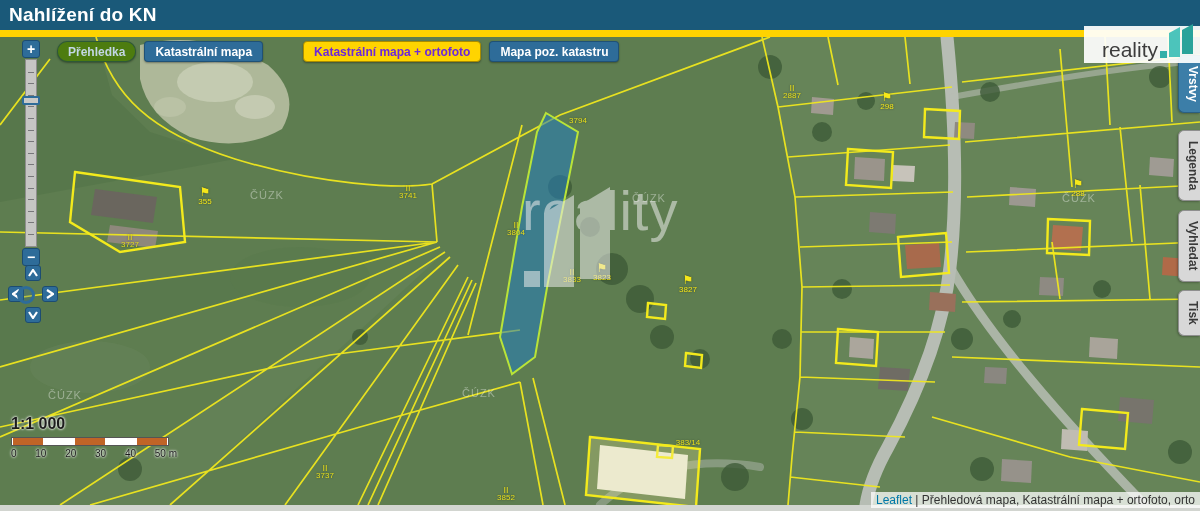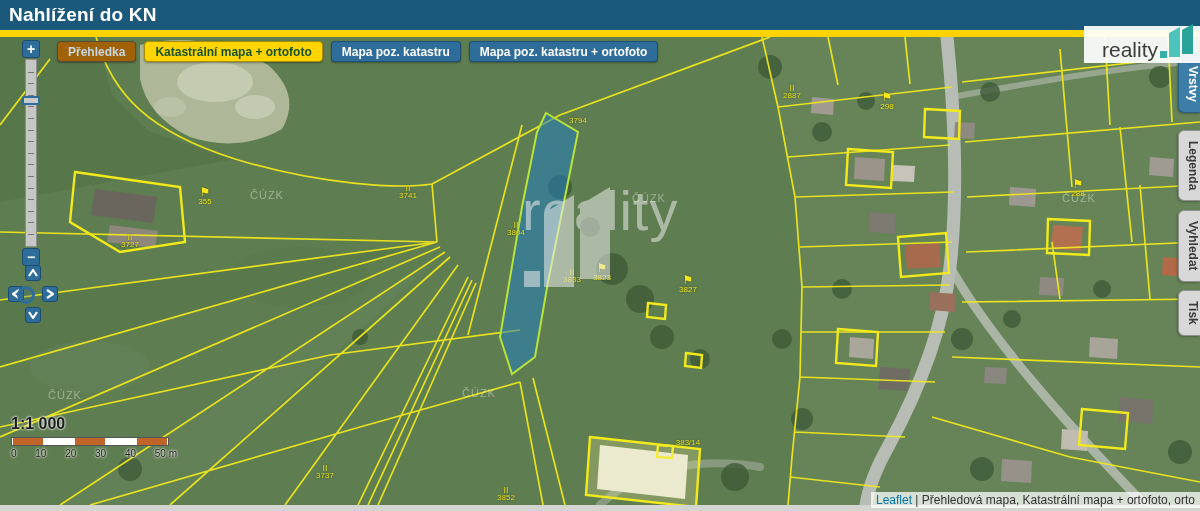--- a/index.html
+++ b/index.html
@@ -28,22 +28,22 @@
   
   .watermark{position:absolute;left:522px;top:150px;display:flex;align-items:flex-end;opacity:.55;
              pointer-events:none;}
   .watermark .wm-text{font-size:56px;color:#ececec;line-height:48px;letter-spacing:1px;}
   
   .toolbar{position:absolute;left:57px;top:41px;display:flex;gap:8px;z-index:50;}
   .layer-btn{height:21px;padding:0 10px;border:1px solid rgba(20,60,90,.55);border-radius:4px;
              background:#2e6c99;color:#fff;font-family:"Liberation Sans",sans-serif;
              font-size:12px;font-weight:bold;white-space:nowrap;cursor:pointer;
              box-shadow:0 1px 2px rgba(0,0,0,.35);}
-  .layer-btn.muted{background:#a16207;color:#c3d7e4;}
-  .layer-btn.active{background:#ffd400;color:#14532d;border-color:#a98c00;}
+  .layer-btn.muted{background:#4d7c0f;color:#c3d7e4;border-radius:10px;}
+  .layer-btn.active{background:#ffd400;color:#6d28d9;border-color:#a98c00;margin-left:32px;}
   
   .zoombar{position:absolute;left:22px;top:40px;z-index:50;width:18px;}
   .zbtn{width:18px;height:18px;background:#2e6c99;color:#fff;border:1px solid #1c4c72;border-radius:3px;
         font-size:14px;font-weight:bold;text-align:center;line-height:16px;cursor:pointer;box-sizing:border-box;}
   .ztrack{width:12px;height:188px;margin:1px 0 1px 3px;background:#c6c6c4;border:1px solid #8e8e8c;
           position:relative;box-sizing:border-box;}
   .ztick{position:absolute;left:2px;width:6px;border-top:1px solid #77777a;}
   .zhandle{position:absolute;left:-4px;top:36px;width:18px;height:9px;background:#c9c9c7;
            border:2px solid #2e6c99;border-radius:2px;box-sizing:border-box;cursor:grab;}
   
@@ -273,23 +273,23 @@
   <svg width="34" height="36" viewBox="0 0 34 36">
     <rect x="0" y="27" width="7" height="7" fill="#35b0a8"></rect>
     <polygon points="9,9 20,3 20,33 9,33" fill="#4cc4bb"></polygon>
     <polygon points="22,6 33,0 33,30 22,30" fill="#2aa39a"></polygon>
   </svg>
 </div>
 
 <div class="toolbar">
 
 <button class="layer-btn muted">Přehledka</button>
+    <button class="layer-btn">Katastrální mapa</button>
     <button class="layer-btn active">Katastrální mapa + ortofoto</button>
     <button class="layer-btn">Mapa poz. katastru</button>
-    <button class="layer-btn">Mapa poz. katastru + ortofoto</button>
   </div>
 
 <div class="zoombar">
   <div class="zbtn">+</div>
   <div class="ztrack" id="ztrack">
     <div class="zhandle"></div>
   <div class="ztick" style="top: 11.6px;"></div>
       <div class="ztick" style="top: 23.2px;"></div>
       <div class="ztick" style="top: 34.8px;"></div>
       <div class="ztick" style="top: 46.4px;"></div>

